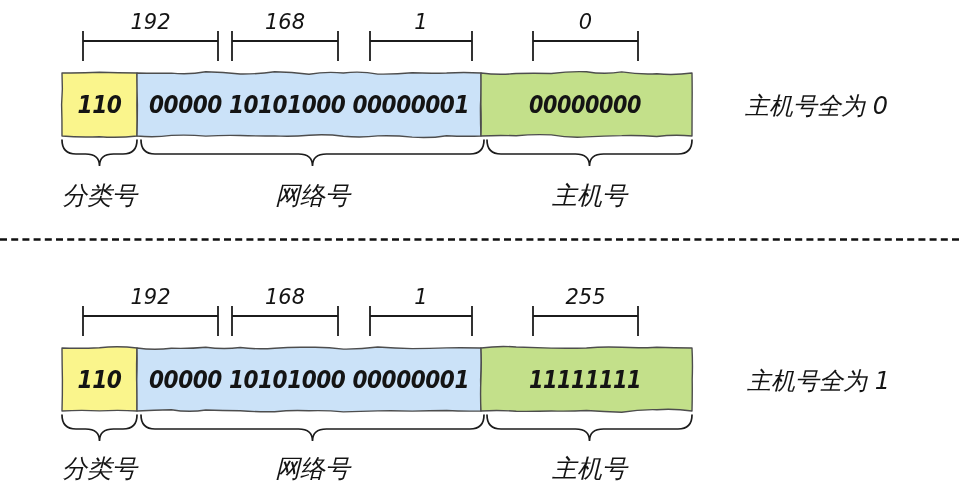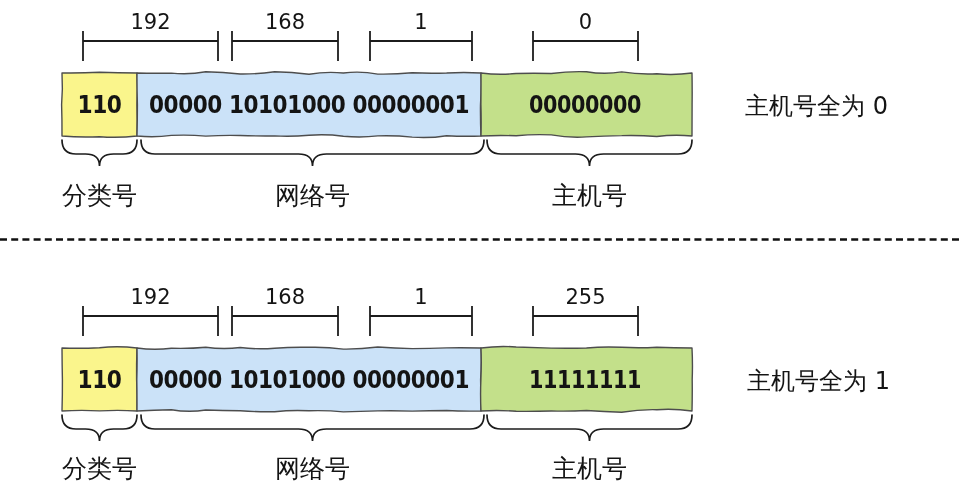--- a/index.html
+++ b/index.html
@@ -1,16 +1,16 @@
 <!DOCTYPE html>
 <html><head>
 <meta charset="utf-8">
 <style>
   html,body{margin:0;padding:0;background:#ffffff;}
-  .stage{position:relative;width:963px;height:485px;background:#fff;overflow:hidden;}
+  .stage{position:relative;width:963px;height:485px;background:#fff;overflow:hidden;font-style:italic;}
   svg{display:block;}
   text{fill:#141414;font-family:"DejaVu Sans","Liberation Sans",sans-serif;}
   .num{font-size:21px;text-anchor:middle;}
   .bits{font-size:24px;font-weight:bold;text-anchor:middle;letter-spacing:-0.5px;}
   .lbl{font-size:25px;text-anchor:middle;}
   .annot{font-size:24px;text-anchor:start;}
   .box{stroke:#4d4d4d;stroke-width:1.4;stroke-linejoin:round;}
   .ruler line{stroke:#1c1c1c;stroke-width:1.8;}
   .brace{fill:none;stroke:#1c1c1c;stroke-width:1.7;stroke-linecap:round;}
   .divider{stroke:#111;stroke-width:2.6;stroke-dasharray:7 4.2;}

